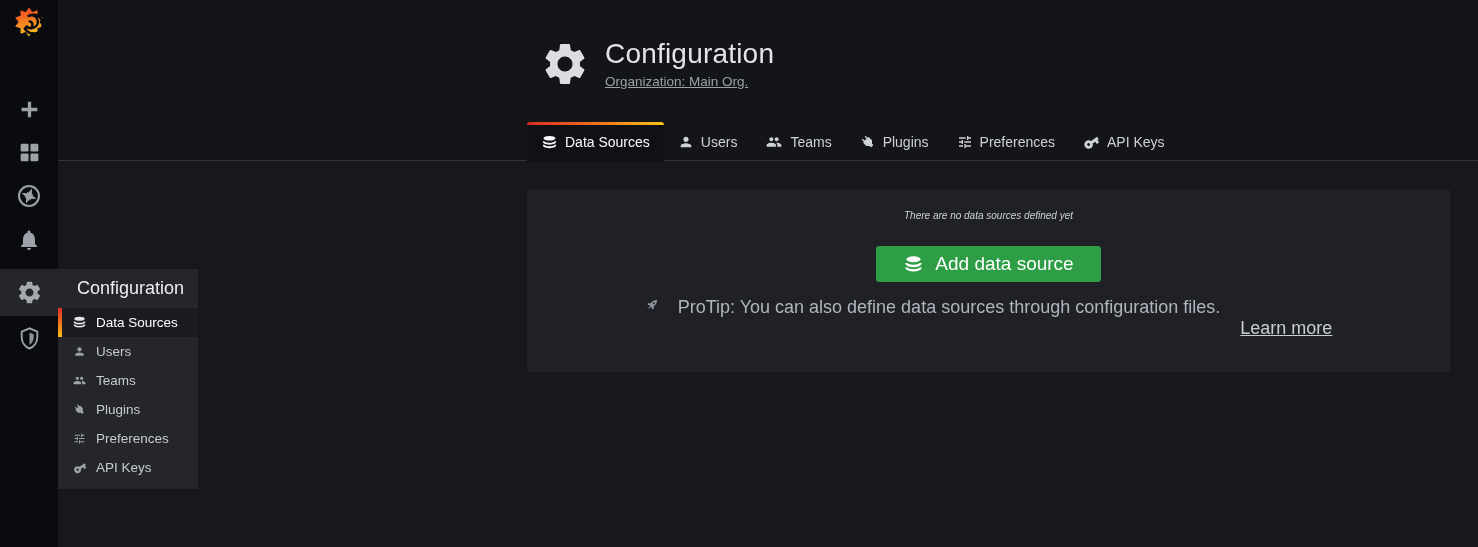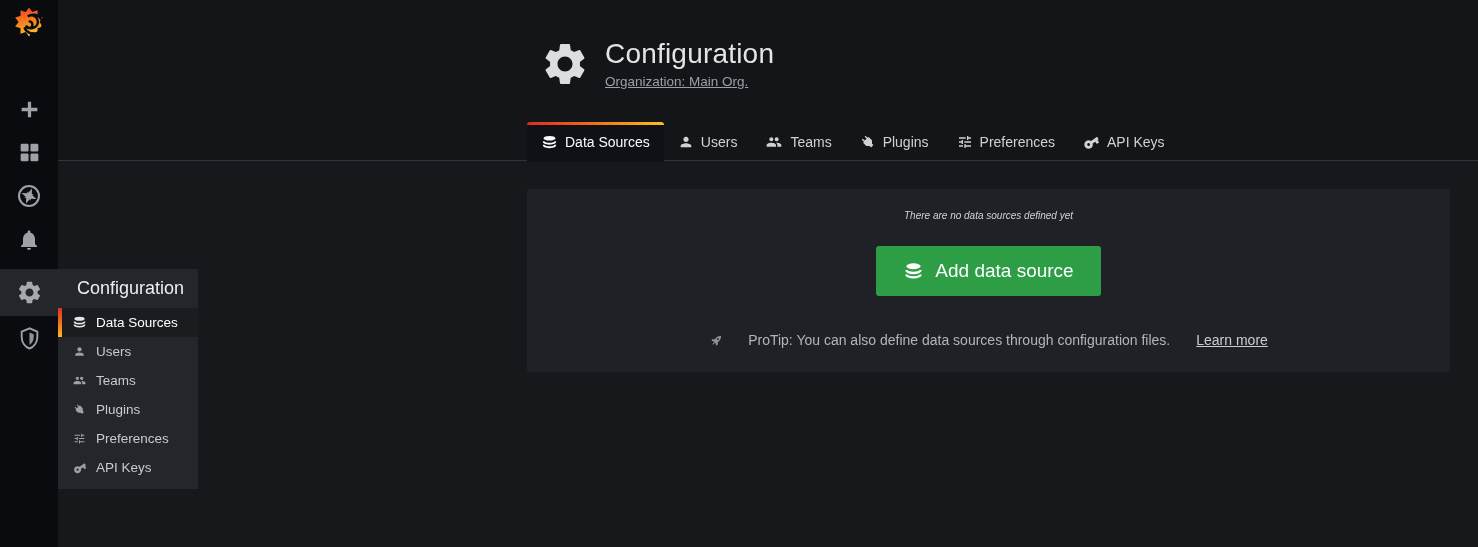--- a/index.html
+++ b/index.html
@@ -28,24 +28,24 @@
   .tab.active .t-icon { color:#fafbfc; }
   .tab.active::before { content:""; position:absolute; top:0; left:0; right:0; height:3px;
     border-radius:3px 3px 0 0;
     background:linear-gradient(90deg,#dc2b24 0%,#f0691e 45%,#fbc117 100%); }
 
   
   .panel { position:absolute; left:527px; top:189px; width:923px; height:183px;
     background:#1f2127; border-radius:3px; text-align:center; z-index:2; }
   .empty-msg { font-size:10px; font-style:italic; color:#ced2d6; margin-top:21px; }
   .add-btn { display:inline-flex; align-items:center; gap:11px; margin-top:25px;
-    height:50px; padding:0 27px; background:#2d9e45; color:#ffffff; border:none;
+    height:36px; padding:0 27px; background:#2d9e45; color:#ffffff; border:none;
     border-radius:3px; font-family:inherit; font-size:19px; font-weight:500; cursor:pointer; }
-  .protip { margin-top:15px; font-size:14px; color:#b1b5bb;
-    display:flex; align-items:flex-end; justify-content:center; gap:24px; }
+  .protip { margin-top:15px; font-size:18px; color:#b1b5bb;
+    display:flex; align-items:flex-start; justify-content:center; gap:18px; }
   .protip .rocket { color:#8e939b; }
   .learn-more { color:#c9cdd2; text-decoration:underline; cursor:pointer; margin-left:2px;margin-top:21px; }
 
   
   .sidebar { position:absolute; left:0; top:0; width:58px; height:547px;
     background:#0a0b0e; z-index:10; }
   .logo { position:absolute; top:4px; left:11px; width:36px; height:36px; cursor:pointer; }
   .side-item { position:absolute; left:0; width:58px; height:44px;
     display:flex; align-items:center; justify-content:center; color:#9da2a8; cursor:pointer; }
   .pos-plus    { top:87px; }

